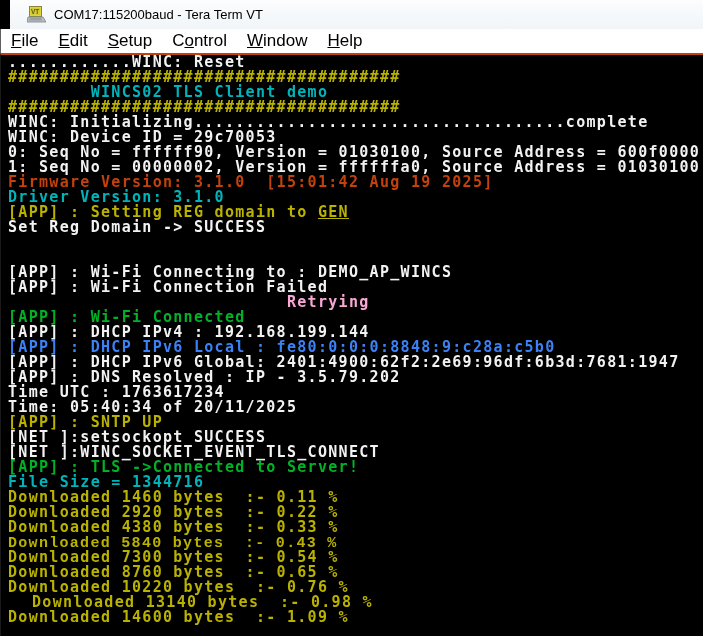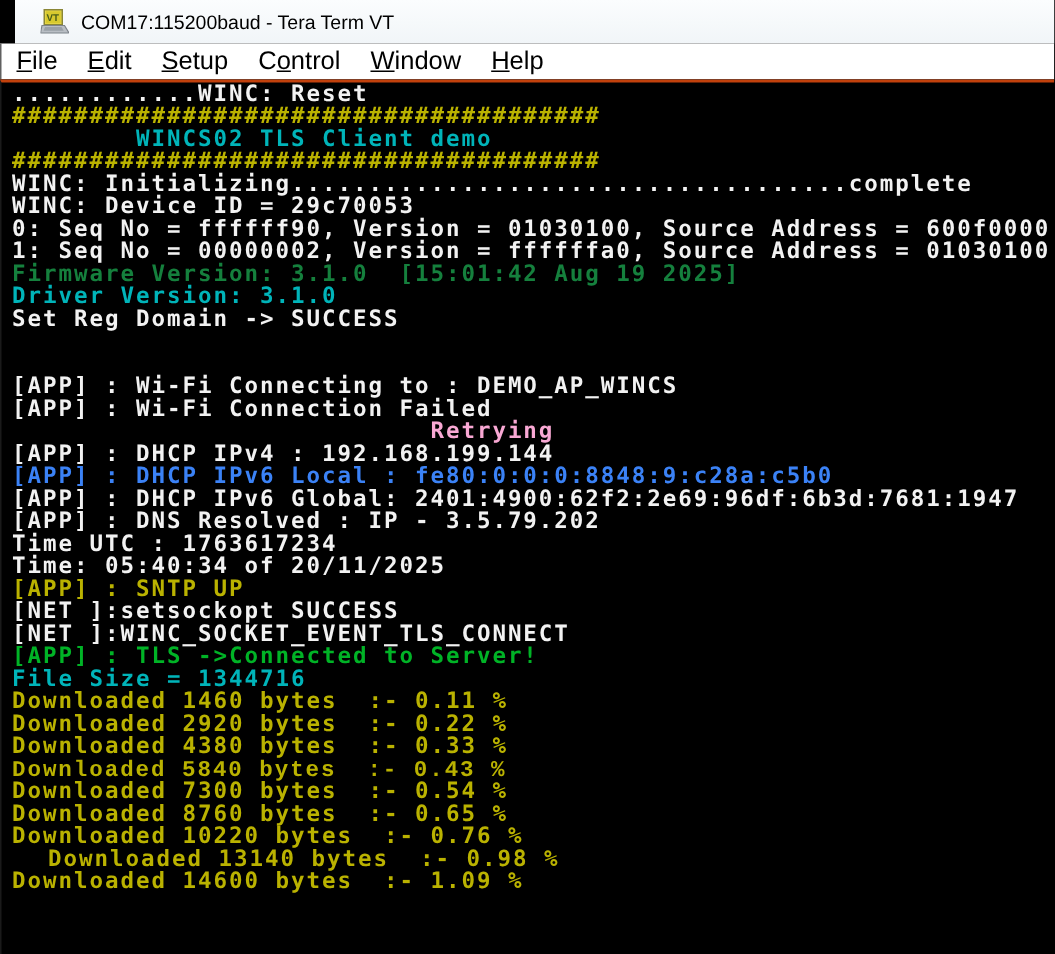--- a/index.html
+++ b/index.html
@@ -69,28 +69,30 @@
 
   <div id="terminal">
       <div class="tline"><span style="color: rgb(242, 242, 242);">............WINC: Reset</span></div>
       <div class="tline"><span style="color: rgb(186, 178, 0);">######################################</span></div>
       <div class="tline"><span style="color: rgb(0, 180, 185);">        WINCS02 TLS Client demo</span></div>
       <div class="tline"><span style="color: rgb(186, 178, 0);">######################################</span></div>
       <div class="tline"><span style="color: rgb(242, 242, 242);">WINC: Initializing....................................complete</span></div>
       <div class="tline"><span style="color: rgb(242, 242, 242);">WINC: Device ID = 29c70053</span></div>
       <div class="tline"><span style="color: rgb(242, 242, 242);">0: Seq No = ffffff90, Version = 01030100, Source Address = 600f0000</span></div>
       <div class="tline"><span style="color: rgb(242, 242, 242);">1: Seq No = 00000002, Version = ffffffa0, Source Address = 01030100</span></div>
-      <div class="tline"><span style="color: #15803d; text-align: right;">Firmware Version: 3.1.0  [15:01:42 Aug 19 2025]</span></div>
+      <div class="tline"><span style="color: #c2410c; text-align: right;">Firmware Version: 3.1.0  [15:01:42 Aug 19 2025]</span></div>
       <div class="tline"><span style="color: rgb(0, 180, 185);">Driver Version: 3.1.0</span></div>
+      <div class="tline"><span style="color: rgb(186, 178, 0);">[APP] : Setting REG domain to </span><span style="color: rgb(186, 178, 0); text-decoration: underline;">GEN</span></div>
       <div class="tline"><span style="color: rgb(242, 242, 242);">Set Reg Domain -&gt; SUCCESS</span></div>
       <div class="tline"> </div>
       <div class="tline"> </div>
       <div class="tline"><span style="color: rgb(242, 242, 242);">[APP] : Wi-Fi Connecting to : DEMO_AP_WINCS</span></div>
       <div class="tline"><span style="color: rgb(242, 242, 242);">[APP] : Wi-Fi Connection Failed</span></div>
       <div class="tline"><span style="color: #f9a8d4; text-align: right;">                           Retrying</span></div>
+      <div class="tline"><span style="color: rgb(0, 179, 38);">[APP] : Wi-Fi Connected</span></div>
       <div class="tline"><span style="color: rgb(242, 242, 242);">[APP] : DHCP IPv4 : 192.168.199.144</span></div>
       <div class="tline"><span style="color: #3b82f6;">[APP] : DHCP IPv6 Local : fe80:0:0:0:8848:9:c28a:c5b0</span></div>
       <div class="tline"><span style="color: rgb(242, 242, 242);">[APP] : DHCP IPv6 Global: 2401:4900:62f2:2e69:96df:6b3d:7681:1947</span></div>
       <div class="tline"><span style="color: rgb(242, 242, 242);">[APP] : DNS Resolved : IP - 3.5.79.202</span></div>
       <div class="tline"><span style="color: rgb(242, 242, 242);">Time UTC : 1763617234</span></div>
       <div class="tline"><span style="color: rgb(242, 242, 242);">Time: 05:40:34 of 20/11/2025</span></div>
       <div class="tline"><span style="color: rgb(186, 178, 0);">[APP] : SNTP UP</span></div>
       <div class="tline"><span style="color: rgb(242, 242, 242);">[NET ]:setsockopt SUCCESS</span></div>
       <div class="tline"><span style="color: rgb(242, 242, 242);">[NET ]:WINC_SOCKET_EVENT_TLS_CONNECT</span></div>
       <div class="tline"><span style="color: rgb(0, 179, 38);">[APP] : TLS -&gt;Connected to Server!</span></div>

